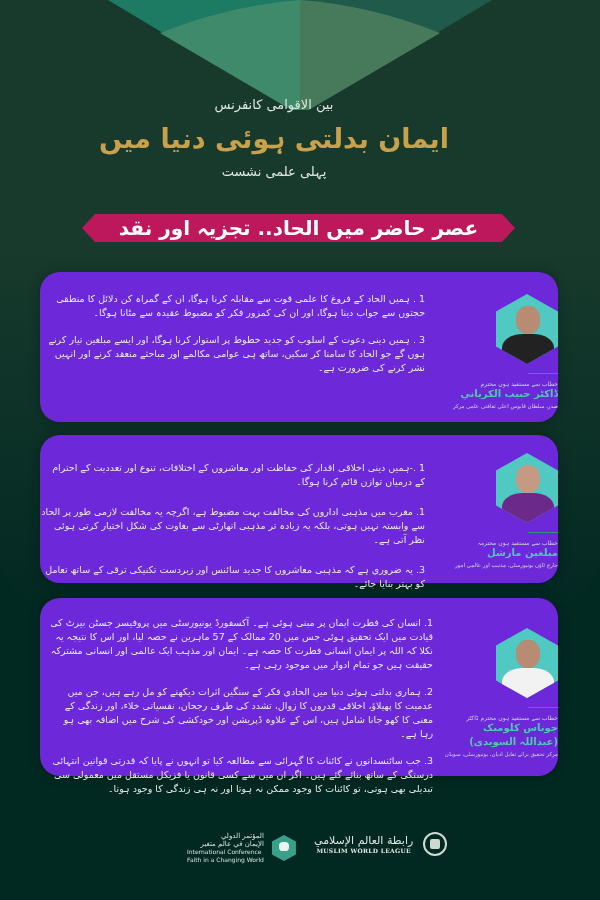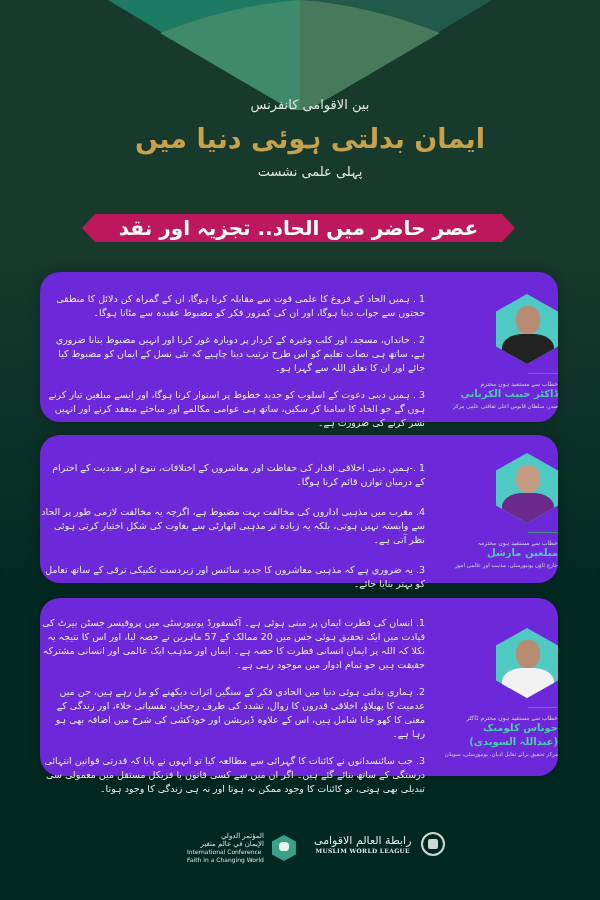--- a/index.html
+++ b/index.html
@@ -13,21 +13,21 @@
   .bg-arc {
     position: absolute; left: -70px; top: -260px;
     width: 740px; height: 1040px; border-radius: 50%;
     background: #173a2c;
   }
   .bg-fade {
     position: absolute; left: 0; top: 250px; width: 600px; height: 650px;
     background: linear-gradient(180deg, rgba(2,40,34,0) 0%, #022822 55%);
   }
   .top-gem { position: absolute; left: 0; top: 0; width: 600px; height: 110px; }
-  .header { position: absolute; top: 95px; left: 0; width: 548px; text-align: center; direction: rtl; margin-left: 36px; }
+  .header { position: absolute; top: 95px; left: 0; width: 548px; text-align: center; direction: rtl; }
   .subtitle-top { font-size: 13px; color: #dfe7e1; height: 20px; line-height: 20px; }
   .main-title { font-size: 27px; font-weight: bold; color: #c8a14c; line-height: 40px; margin-top: 4px; }
   .session { font-size: 13px; color: #dfe7e1; margin-top: 4px; line-height: 18px; }
   .banner {
     position: absolute; top: 214px; left: 82px; width: 433px; height: 28px;
     background: #be185d;
     clip-path: polygon(3% 0, 97% 0, 100% 50%, 97% 100%, 3% 100%, 0 50%);
     display: flex; align-items: center; justify-content: center; direction: rtl;
   }
   .banner span { font-size: 20px; color: #ffffff; font-weight: bold; }
@@ -94,55 +94,54 @@
   <div class="session">پہلی علمی نشست</div>
 </div>
 
 <div class="banner">
   <span>عصر حاضر میں الحاد.. تجزیہ اور نقد</span>
 </div>
 
 <div class="card" style="top:272px;height:150px;">
   <div class="card-text" style="padding-top:20px;">
     <p class="point">1 . ہمیں الحاد کے فروغ کا علمی قوت سے مقابلہ کرنا ہوگا، ان کے گمراہ کن دلائل کا منطقی حجتوں سے جواب دینا ہوگا، اور ان کی کمزور فکر کو مضبوط عقیدہ سے مٹانا ہوگا۔</p>
-    <p class="point">2 . خاندان، مسجد، اور کلب وغیرہ کے کردار پر دوبارہ غور کرنا اور انہیں مضبوط بنانا ضروری ہے، ساتھ ہی نصاب تعلیم کو اس طرح ترتیب دینا چاہیے کہ نئی نسل کے ایمان کو مضبوط کیا جائے اور ان کا تعلق اللہ سے گہرا ہو۔</p>
     <p class="point">3 . ہمیں دینی دعوت کے اسلوب کو جدید خطوط پر استوار کرنا ہوگا، اور ایسے مبلغین تیار کرنے ہوں گے جو الحاد کا سامنا کر سکیں، ساتھ ہی عوامی مکالمے اور مباحثے منعقد کرنے اور انہیں نشر کرنے کی ضرورت ہے۔</p>
   </div>
   <div class="speaker" style="padding-top:22px;">
     <div class="hex">
       <div class="head"></div>
         <div class="body" style="background:#222;"></div>
     </div>
     <div class="chev"></div>
     <div class="sp-intro">خطاب سے مستفید ہوں محترم</div>
     <div class="sp-name">ڈاکٹر حبیب الکریاني</div>
     <div class="sp-role">صدر، سلطان قابوس اعلی ثقافتی علمی مرکز</div>
   </div>
 </div>
 
 <div class="card" style="top:435px;height:148px;">
   <div class="card-text" style="padding-top:26px;">
     <p class="point" style="margin-bottom:16px;">1 .-ہمیں دینی اخلاقی اقدار کی حفاظت اور معاشروں کے اختلافات، تنوع اور تعددیت کے احترام کے درمیان توازن قائم کرنا ہوگا۔</p>
-    <p class="point" style="margin-bottom:16px;">4. مغرب میں مذہبی اداروں کی مخالفت بہت مضبوط ہے، اگرچہ یہ مخالفت لازمی طور پر الحاد سے وابستہ نہیں ہوتی، بلکہ یہ زیادہ تر مذہبی اتھارٹی سے بغاوت کی شکل اختیار کرتی ہوئی نظر آتی ہے۔</p>
+    <p class="point" style="margin-bottom:16px;">1. مغرب میں مذہبی اداروں کی مخالفت بہت مضبوط ہے، اگرچہ یہ مخالفت لازمی طور پر الحاد سے وابستہ نہیں ہوتی، بلکہ یہ زیادہ تر مذہبی اتھارٹی سے بغاوت کی شکل اختیار کرتی ہوئی نظر آتی ہے۔</p>
     <p class="point">3. یہ ضروری ہے کہ مذہبی معاشروں کا جدید سائنس اور زبردست تکنیکی ترقی کے ساتھ تعامل کو بہتر بنایا جائے۔</p>
   </div>
   <div class="speaker" style="padding-top:18px;">
     <div class="hex">
       <div class="head" style="background:#c49a82;"></div>
         <div class="body" style="background:#6b2a8a;"></div>
     </div>
     <div class="chev"></div>
     <div class="sp-intro">خطاب سے مستفید ہوں محترمہ</div>
     <div class="sp-name">مبلغین مارشل</div>
     <div class="sp-role">جارج ٹاؤن یونیورسٹی، مذہب اور عالمی امور</div>
   </div>
 </div>
 
 <div class="card" style="top:598px;height:178px;">
-  <div class="card-text" style="padding-top:18px;">
+  <div class="card-text" style="padding-top:18px;margin-left:8px;">
     <p class="point">1. انسان کی فطرت ایمان پر مبنی ہوئی ہے۔ آکسفورڈ یونیورسٹی میں پروفیسر جسٹن بیرٹ کی قیادت میں ایک تحقیق ہوئی جس میں 20 ممالک کے 57 ماہرین نے حصہ لیا، اور اس کا نتیجہ یہ نکلا کہ اللہ پر ایمان انسانی فطرت کا حصہ ہے۔ ایمان اور مذہب ایک عالمی اور انسانی مشترکہ حقیقت ہیں جو تمام ادوار میں موجود رہی ہے۔</p>
     <p class="point">2. ہماری بدلتی ہوئی دنیا میں الحادی فکر کے سنگین اثرات دیکھنے کو مل رہے ہیں، جن میں عدمیت کا پھیلاؤ، اخلاقی قدروں کا زوال، تشدد کی طرف رجحان، نفسیاتی خلاء، اور زندگی کے معنی کا کھو جانا شامل ہیں، اس کے علاوہ ڈپریشن اور خودکشی کی شرح میں اضافہ بھی ہو رہا ہے۔</p>
     <p class="point">3. جب سائنسدانوں نے کائنات کا گہرائی سے مطالعہ کیا تو انہوں نے پایا کہ قدرتی قوانین انتہائی درستگی کے ساتھ بنائے گئے ہیں۔ اگر ان میں سے کسی قانون یا فزیکل مستقل میں معمولی سی تبدیلی بھی ہوتی، تو کائنات کا وجود ممکن نہ ہوتا اور نہ ہی زندگی کا وجود ہوتا۔</p>
   </div>
   <div class="speaker" style="padding-top:30px;">
     <div class="hex">
       <div class="head" style="background:#b88b73;"></div>
         <div class="body" style="background:#f2f2f2;"></div>
     </div>
     <div class="chev"></div>
@@ -158,18 +157,18 @@
     <div class="conf-text">
       <div class="ar">المؤتمر الدولي</div>
       <div class="ar">الإيمان في عالم متغير</div>
       <div>International Conference</div>
       <div>Faith in a Changing World</div>
     </div>
     <div class="conf-cube"></div>
   </div>
   <div class="logo-mwl">
     <div class="mwl-text">
-      <div class="mwl-ar">رابطة العالم الاقوامی</div>
+      <div class="mwl-ar">رابطة العالم الإسلامي</div>
       <div class="mwl-en">MUSLIM WORLD LEAGUE</div>
     </div>
     <div class="mwl-emblem"></div>
   </div>
 </div>
 
 </body></html>

